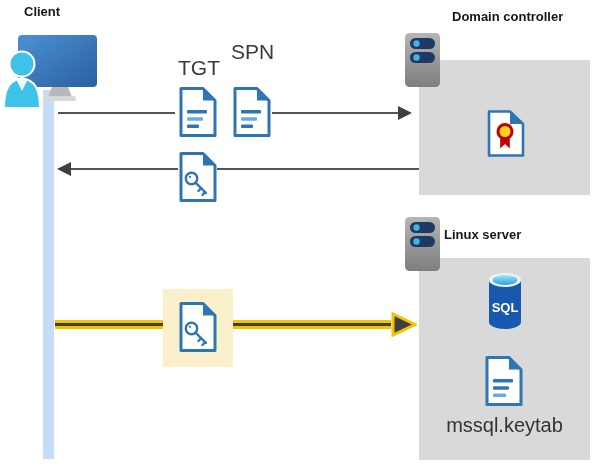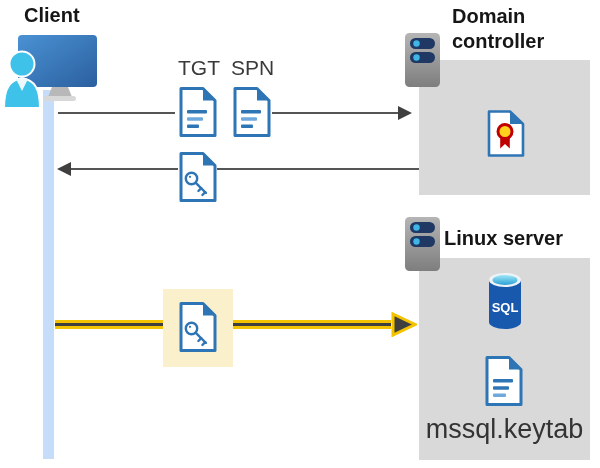--- a/index.html
+++ b/index.html
@@ -6,23 +6,23 @@
     --doc_blue:#2e75b6; --doc_line_light:#6fa8dc; --box_gray:#d9d9d9;
     --line_gray:#555555; --head_gray:#3f3f3f; --lifeline_blue:#c5ddf8;
     --highlight_yellow:#faf0cb; --arrow_yellow:#f3c300; --server_navy:#1f3864;
     --server_dot_blue:#41b6e6; --sql_blue:#1859ae; --user_cyan:#3fc2ea;
     --cert_red:#c00000; --cert_gold:#ffd21e; --label_dark:#161616; --label_gray:#3a3a3a;
   }
   html,body{margin:0;padding:0;background:#fff;}
   #canvas{position:relative;width:600px;height:468px;background:#fff;overflow:hidden;
           font-family:"Liberation Sans",sans-serif;}
   .abs{position:absolute;}
-  .node-label{font-weight:700;font-size:20px;color:var(--label_dark);}
+  .node-label{font-weight:700;font-size:13px;color:var(--label_dark);}
   .small-label{font-weight:400;font-size:21px;color:var(--label_gray);text-align:center;}
-  .file-label{font-weight:400;font-size:27px;color:#333;text-align:center;}
+  .file-label{font-weight:400;font-size:20px;color:#333;text-align:center;}
   .graybox{background:var(--box_gray);}
   .hline{height:2px;background:var(--line_gray);}
   .ah-right{width:0;height:0;border-top:7px solid transparent;border-bottom:7px solid transparent;
             border-left:14px solid var(--head_gray);}
   .ah-left{width:0;height:0;border-top:7px solid transparent;border-bottom:7px solid transparent;
            border-right:14px solid var(--head_gray);}
   .yband{height:9px;background:linear-gradient(to bottom,
          var(--arrow_yellow) 0,var(--arrow_yellow) 3px,
          var(--head_gray) 3px,var(--head_gray) 6px,
          var(--arrow_yellow) 6px,var(--arrow_yellow) 9px);}
@@ -84,21 +84,21 @@
       <rect class="standbase" x="42" y="65" width="32" height="5" rx="2.5"></rect>
     </g>
     <g>
       <path class="person" d="M2 77 C2 57 8 49 20 47 C32 49 38 57 38 77 Z"></path>
       <polygon class="collar" points="14,48 26,48 20,60"></polygon>
       <circle class="person" cx="20" cy="33" r="12.5"></circle>
     </g>
   </svg>
 
   <div class="abs small-label" style="left:178px;top:56px;width:40px;">TGT</div>
-  <div class="abs small-label" style="left:231px;top:56px;width:42px;">SPN</div>
+  <div class="abs small-label" style="left:231px;top:40px;width:42px;">SPN</div>
 
   <div class="abs hline" style="left:58px;top:112px;width:117px;"></div>
   <div class="abs hline" style="left:272px;top:112px;width:126px;"></div>
   <div class="abs ah-right" style="left:398px;top:106px;"></div>
 
   <svg class="abs" style="left:178px;top:86px;" width="40" height="52" viewBox="0 0 40 52">
     <path class="docb" d="M3 2.5 H25 L37 14.5 V49.5 H3 Z"></path>
     <path class="fold" d="M25 2.5 V14.5 H37 Z"></path>
     <rect class="bar-d" x="9" y="24" width="20" height="3.6" rx="1"></rect>
     <rect class="bar-l" x="9" y="31.2" width="16" height="3.6" rx="1"></rect>

